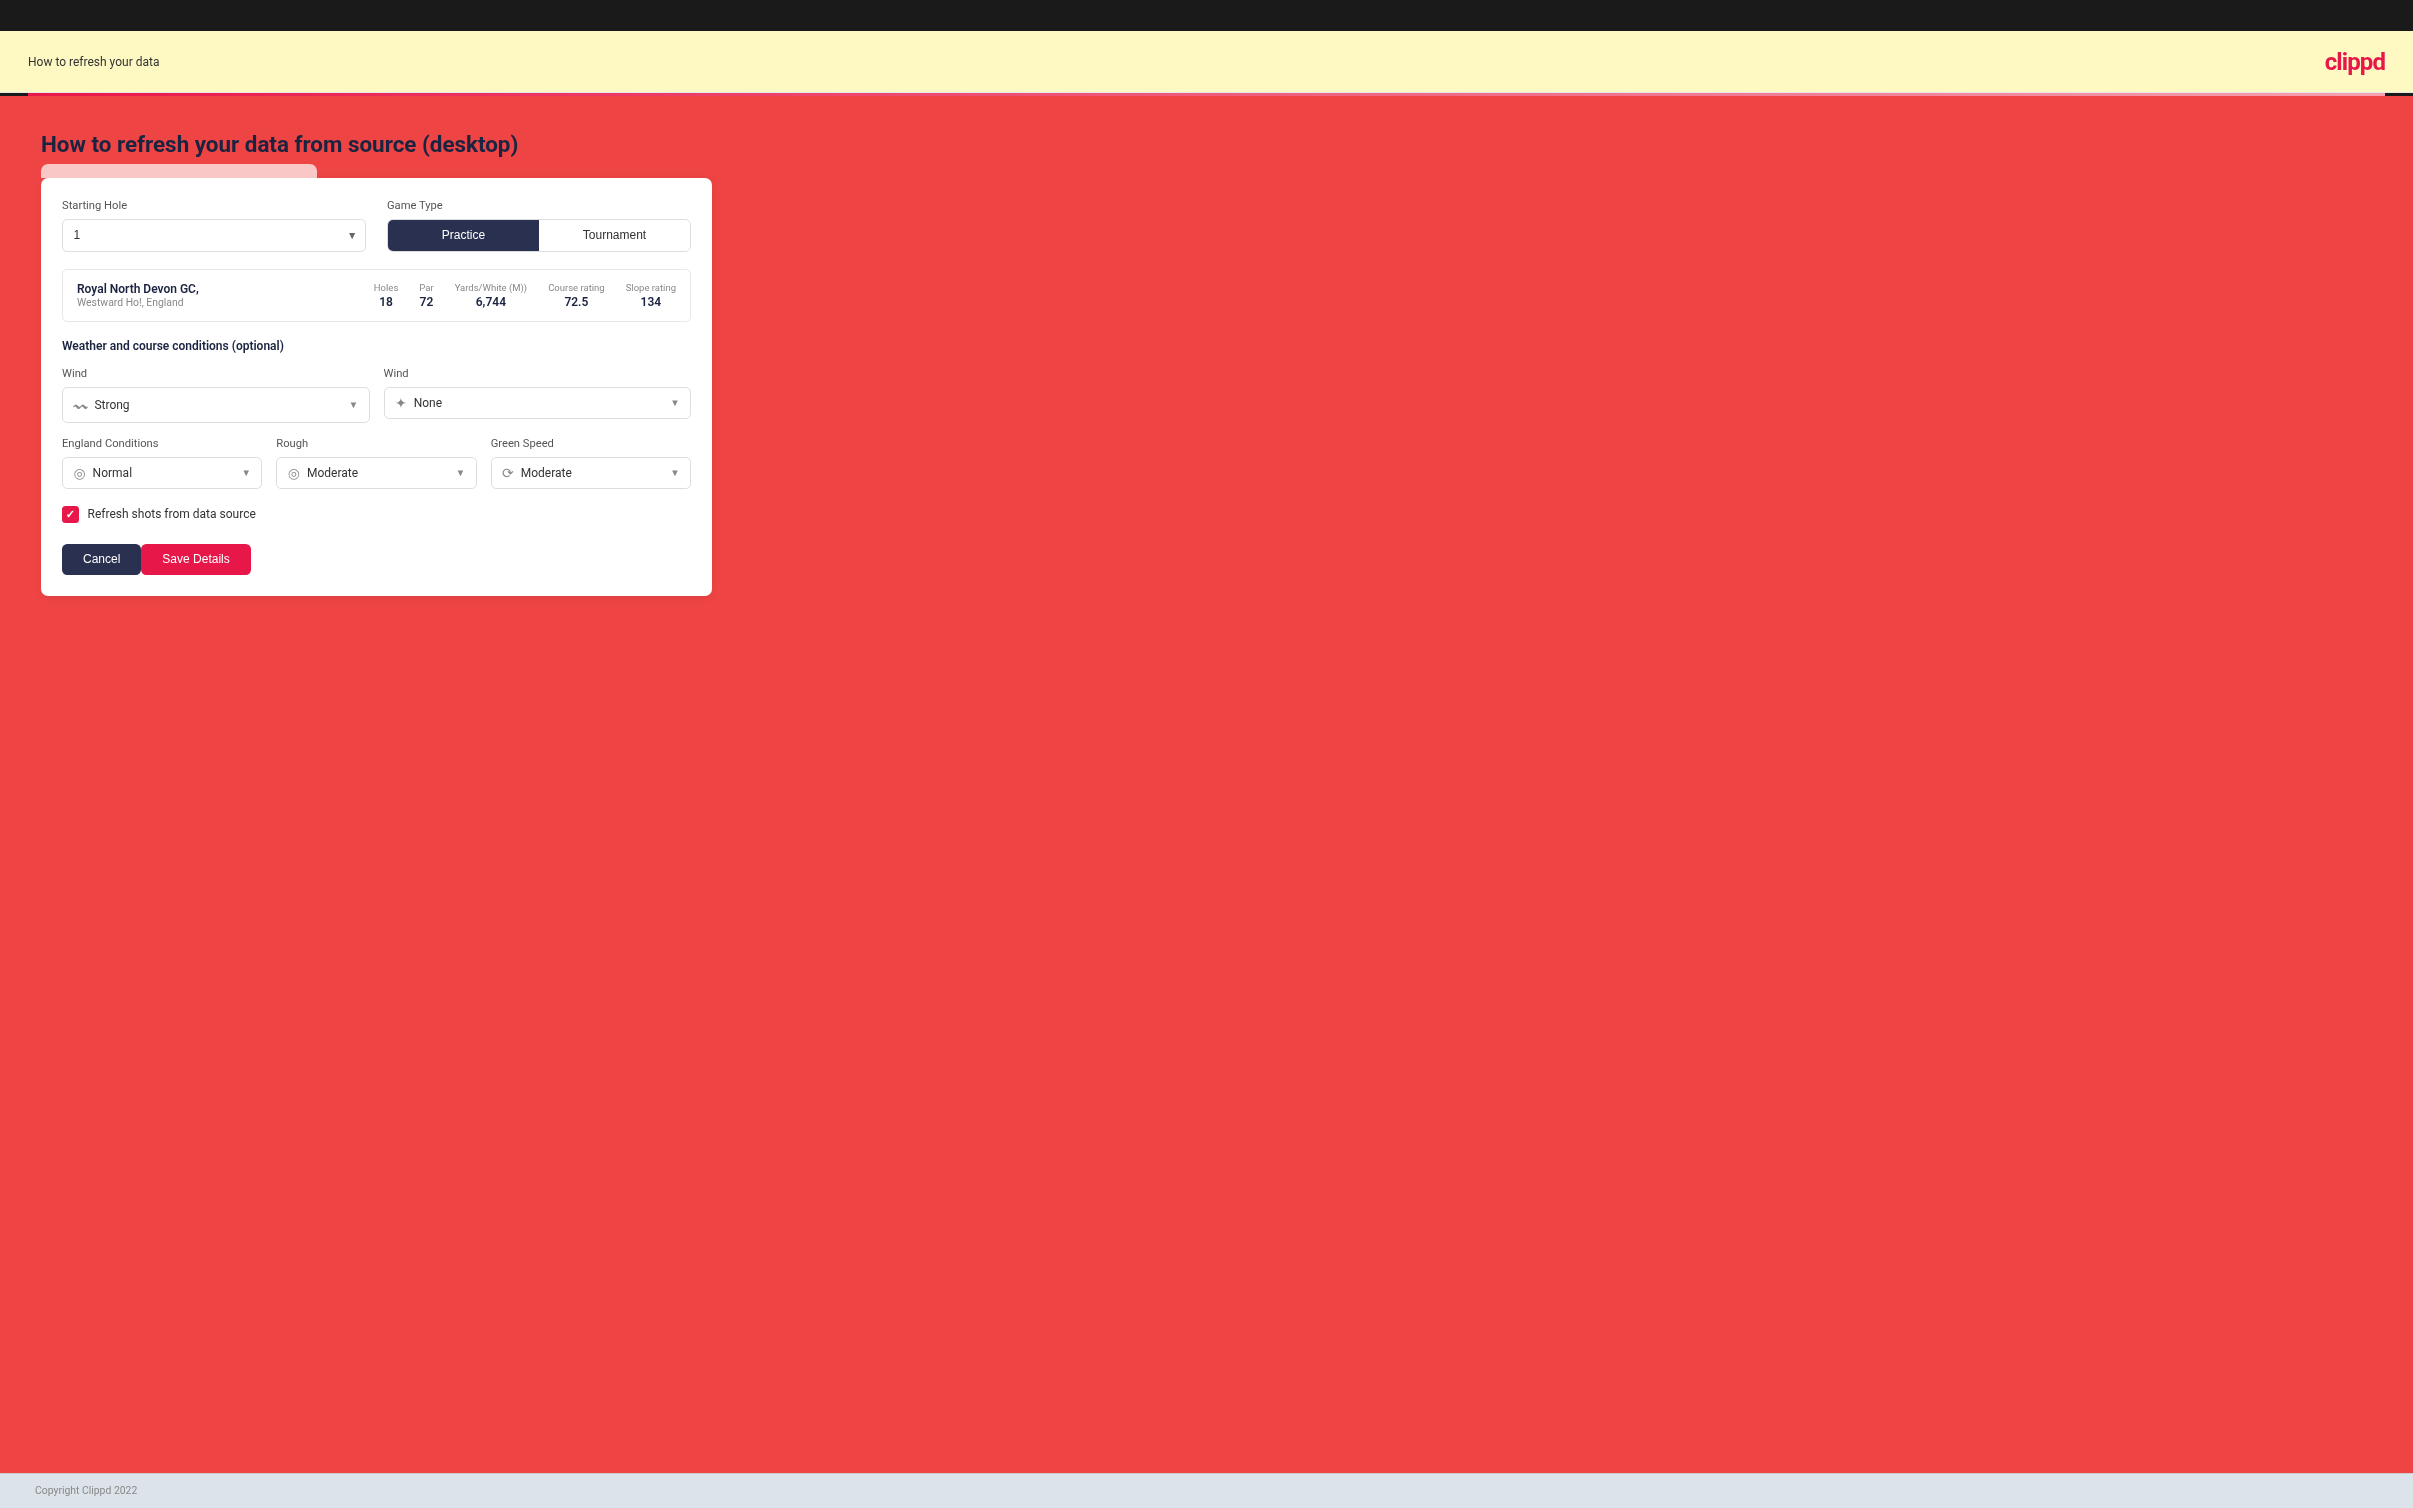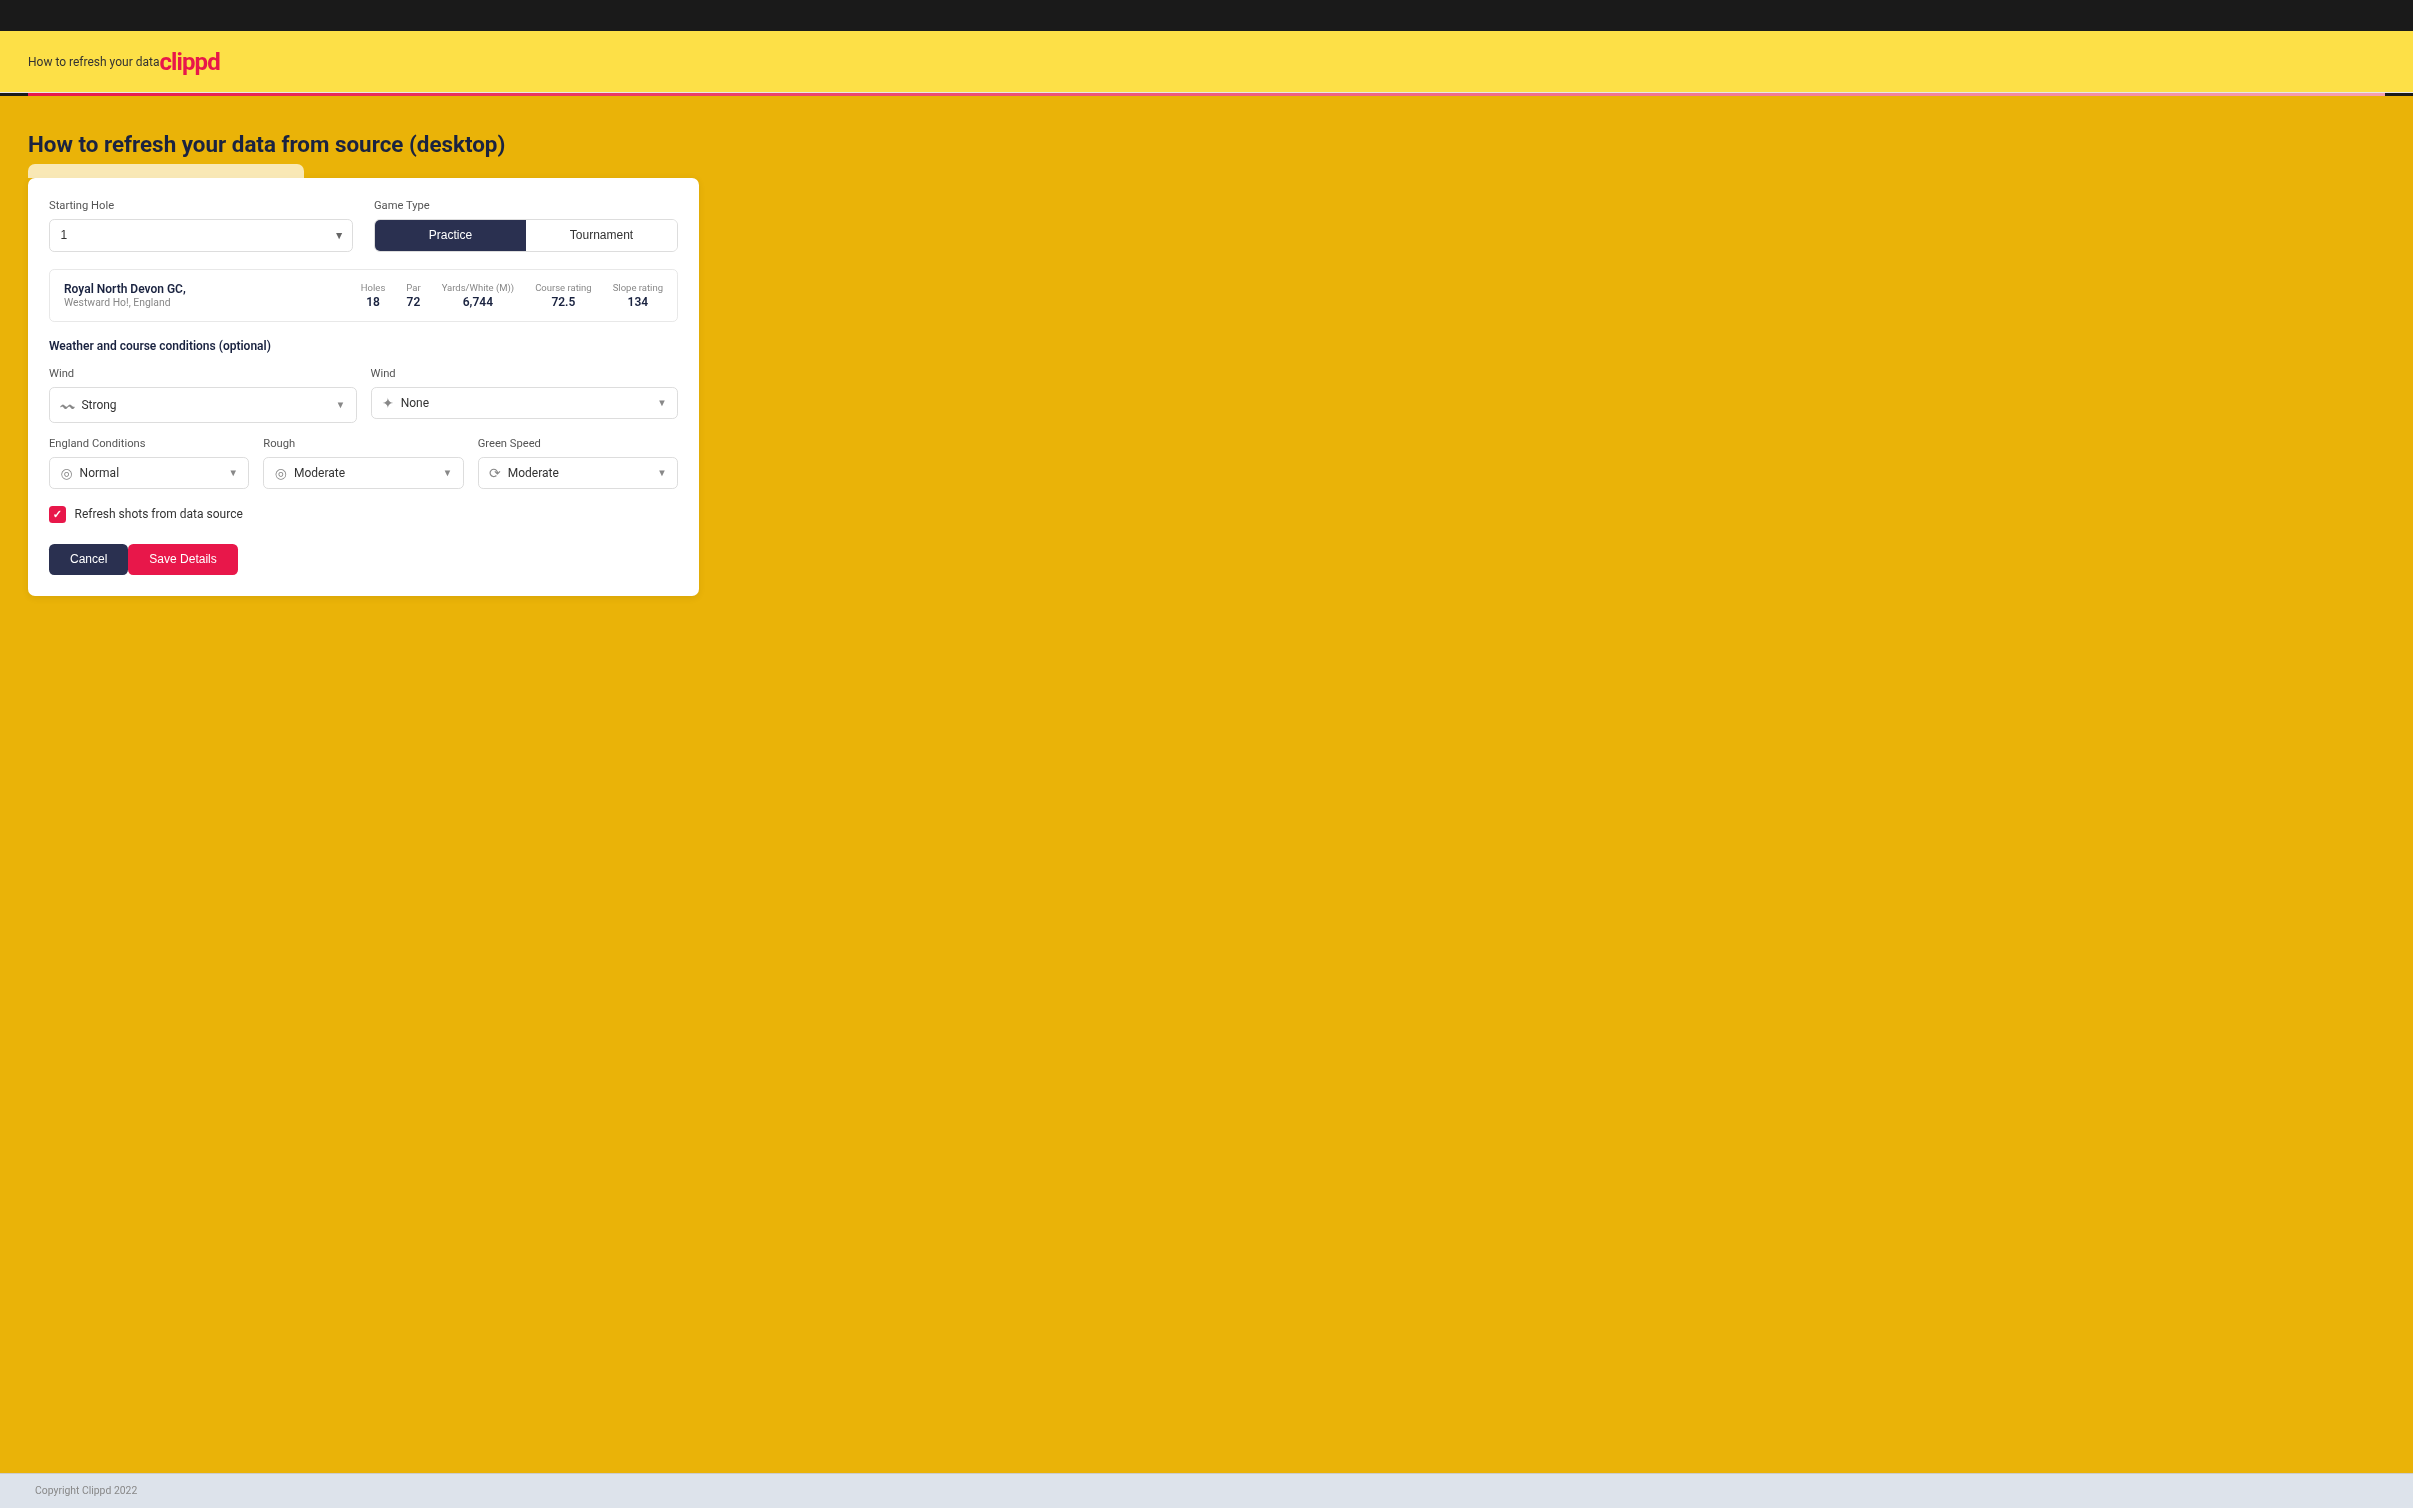--- a/index.html
+++ b/index.html
@@ -4,23 +4,24 @@
   <style>
     * { box-sizing: border-box; margin: 0; padding: 0; }
     body { font-family: -apple-system, BlinkMacSystemFont, 'Segoe UI', Roboto, sans-serif; background: #1a1a1a; }
 
     .top-bar {
       background: #1a1a1a;
       height: 31px;
     }
 
     .header {
-      background: #fde047;
-      display: flex;
-      align-items: center;
+      background: #fef9c3;
+      display: flex;
+      align-items: center;
+      justify-content: space-between;
       padding: 0 28px;
       height: 62px;
       border-bottom: 1.7px solid #e8e8e8;
     }
 
     .header-title {
       font-size: 12px;
       color: #333;
     }
 
@@ -31,23 +32,23 @@
       letter-spacing: -0.9px;
     }
 
     .header-divider {
       height: 2.6px;
       background: linear-gradient(to right, #e8174a, #f5a0b0);
       margin: 0 28px;
     }
 
     .main-content {
-      background: #eab308;
+      background: #ef4444;
       min-height: calc(100vh - 31px - 62px - 2.6px - 35px);
-      padding: 35px 35px 35px 28px;
+      padding: 35px 35px 35px 41px;
     }
 
     .page-heading {
       font-size: 22.4px;
       font-weight: 700;
       color: #1a2340;
       margin-bottom: 7px;
     }
 
     .page-subheading {

